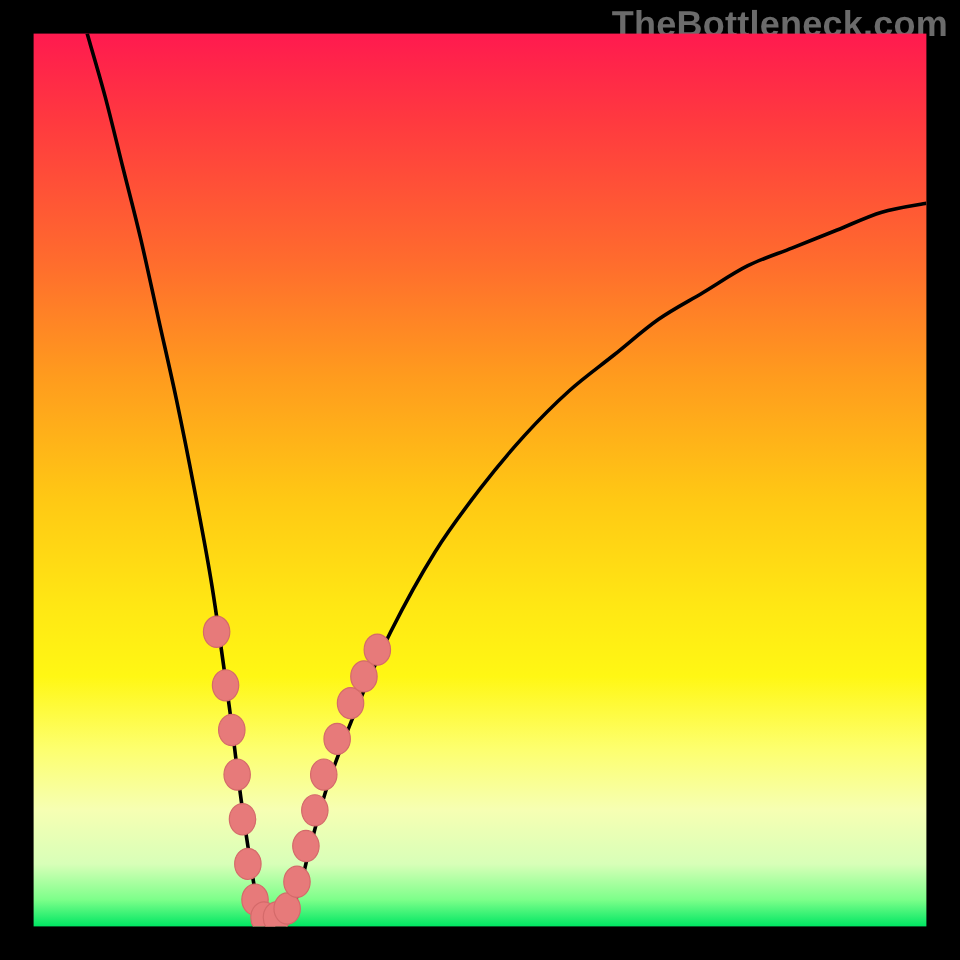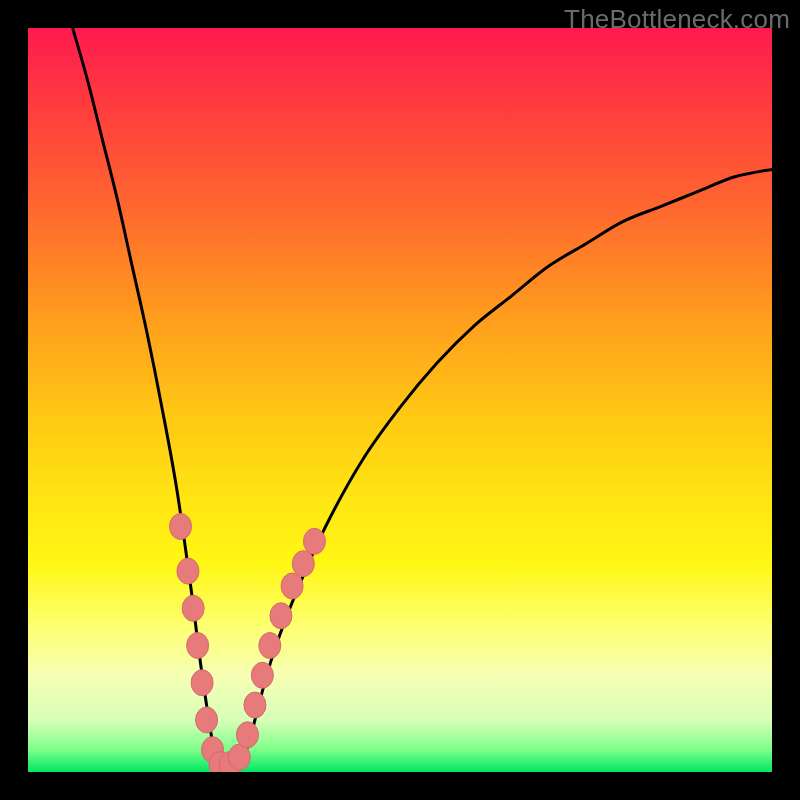--- a/index.html
+++ b/index.html
@@ -39,23 +39,23 @@
       #d8ffb8 93%,
       #7dff8a 97%,
       #00e663 100%
     );
   }
   .watermark {
     position: absolute;
     top: 4px;
     right: 10px;
     color: #6b6b6b;
-    font-size: 26px;
+    font-size: 30px;
     letter-spacing: 0.2px;
-    font-weight: 400;
+    font-weight: 700;
   }
   svg.curve {
     position: absolute;
     left: 0;
     top: 0;
     width: 744px;
     height: 744px;
   }
 </style>
 </head>

